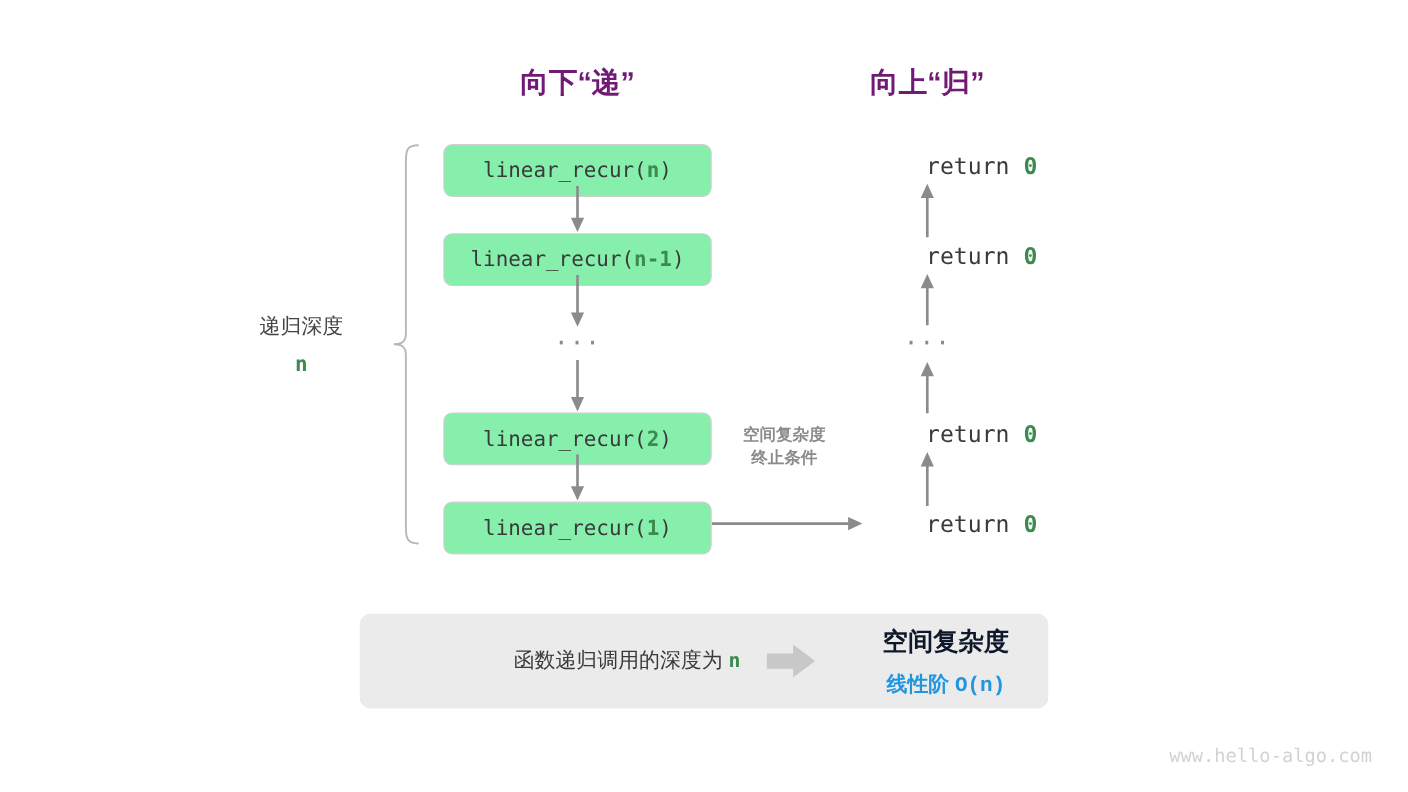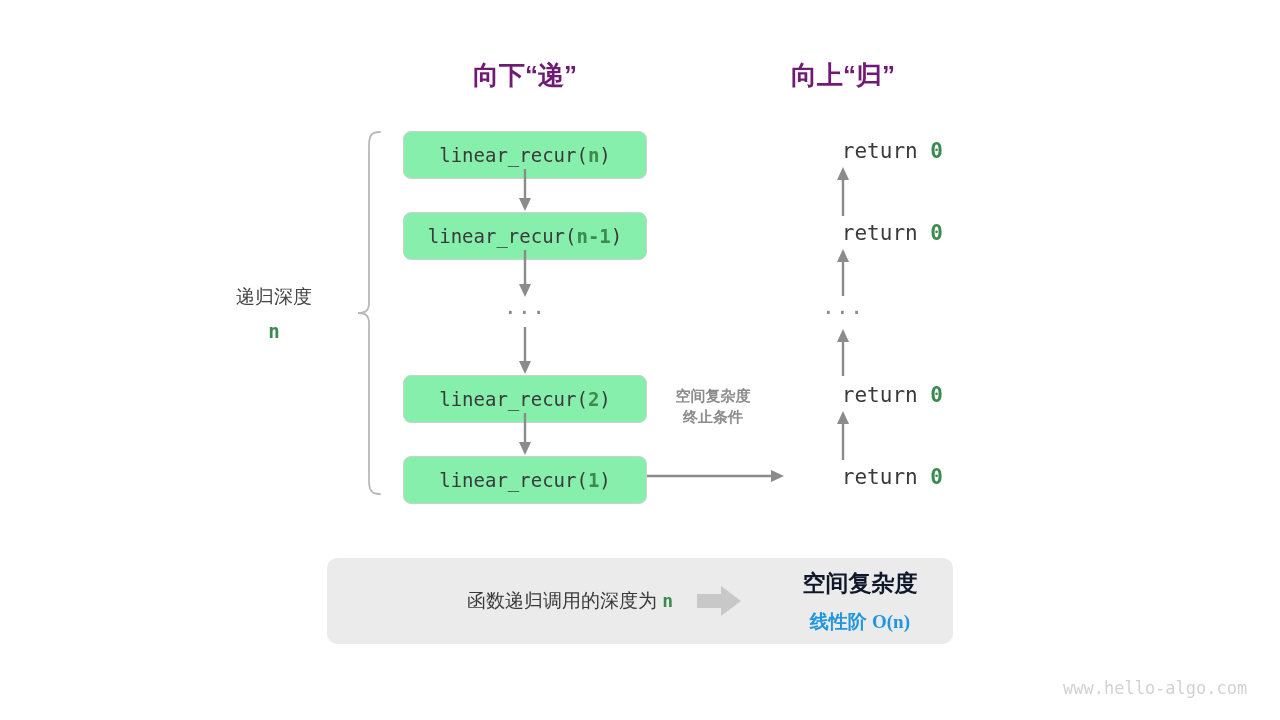--- a/index.html
+++ b/index.html
@@ -134,21 +134,21 @@
   }
   .summary-right-value {
     font-family: "Liberation Sans", "DejaVu Sans", sans-serif;
     font-size: 19px;
     font-weight: bold;
     color: #2196de;
     white-space: nowrap;
     text-align: center;
   }
   .summary-right-value .mono {
-    font-family: Liberation Serif, serif;
+    font-family: Liberation Mono, monospace;
   }
 
   
   .watermark {
     font-family: "DejaVu Sans Mono", "Liberation Mono", monospace;
     font-size: 17px;
     color: #d2d2d2;
     white-space: nowrap;
   }
 </style>

